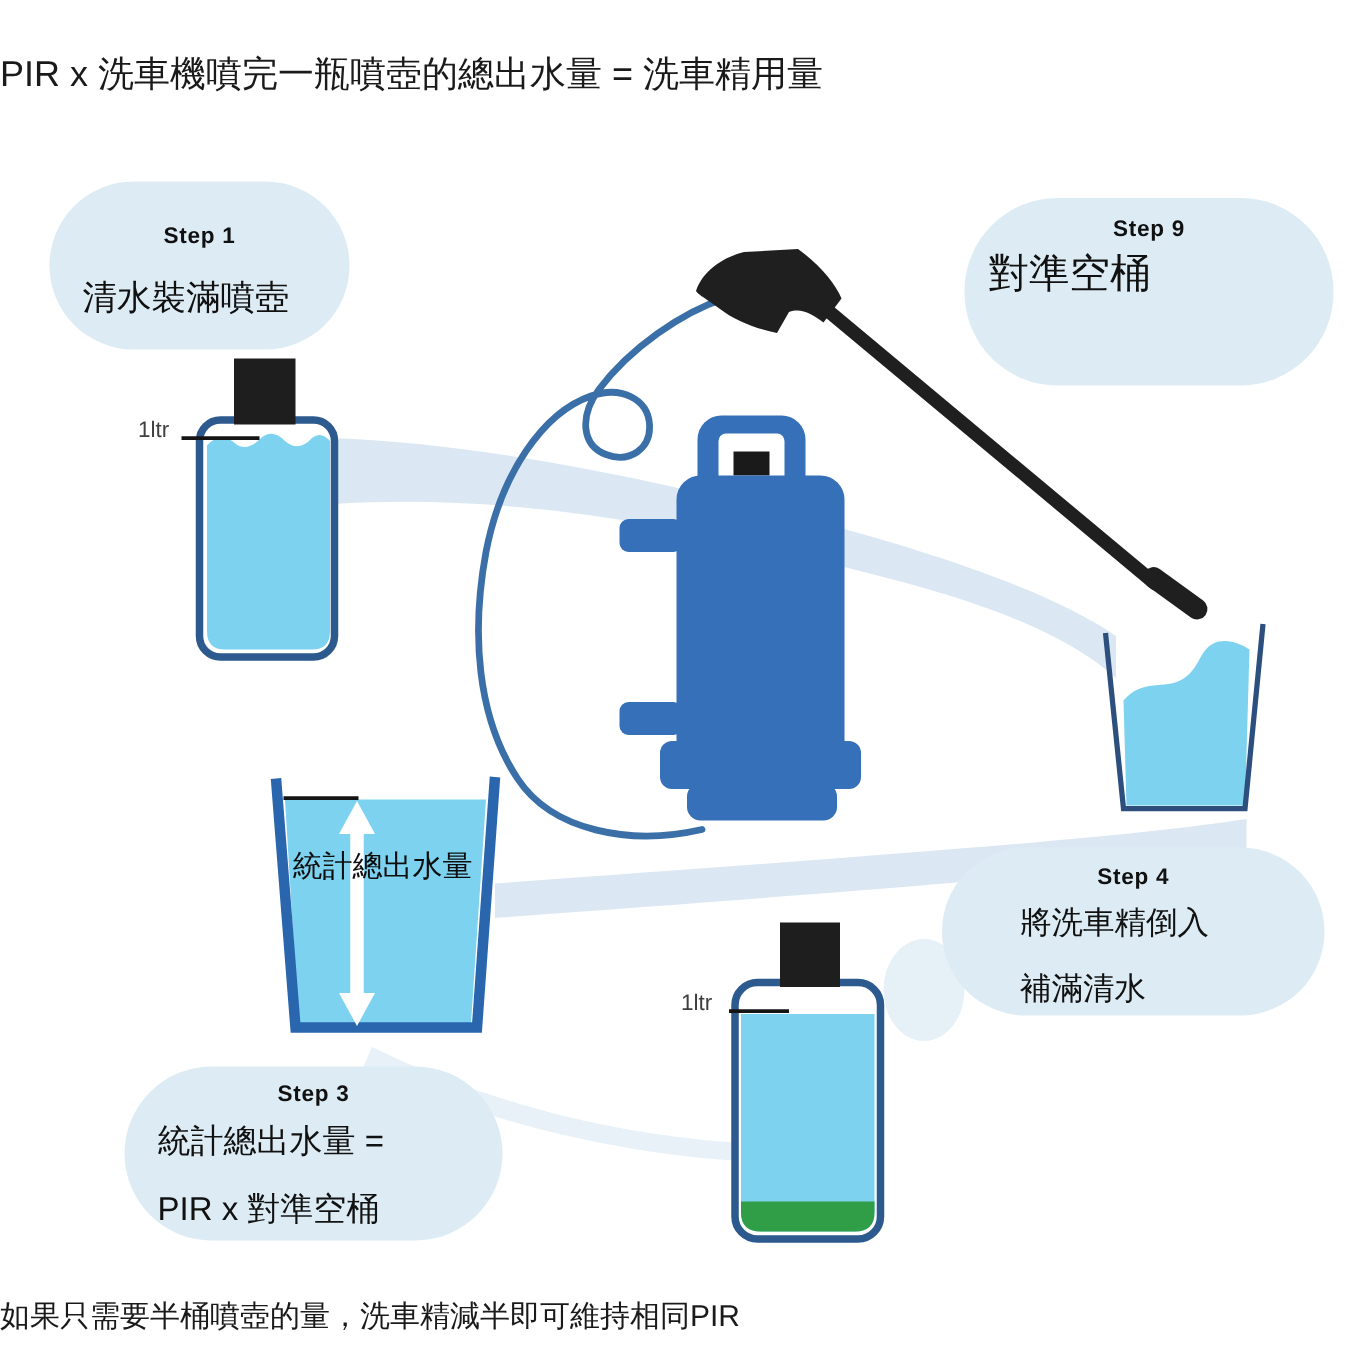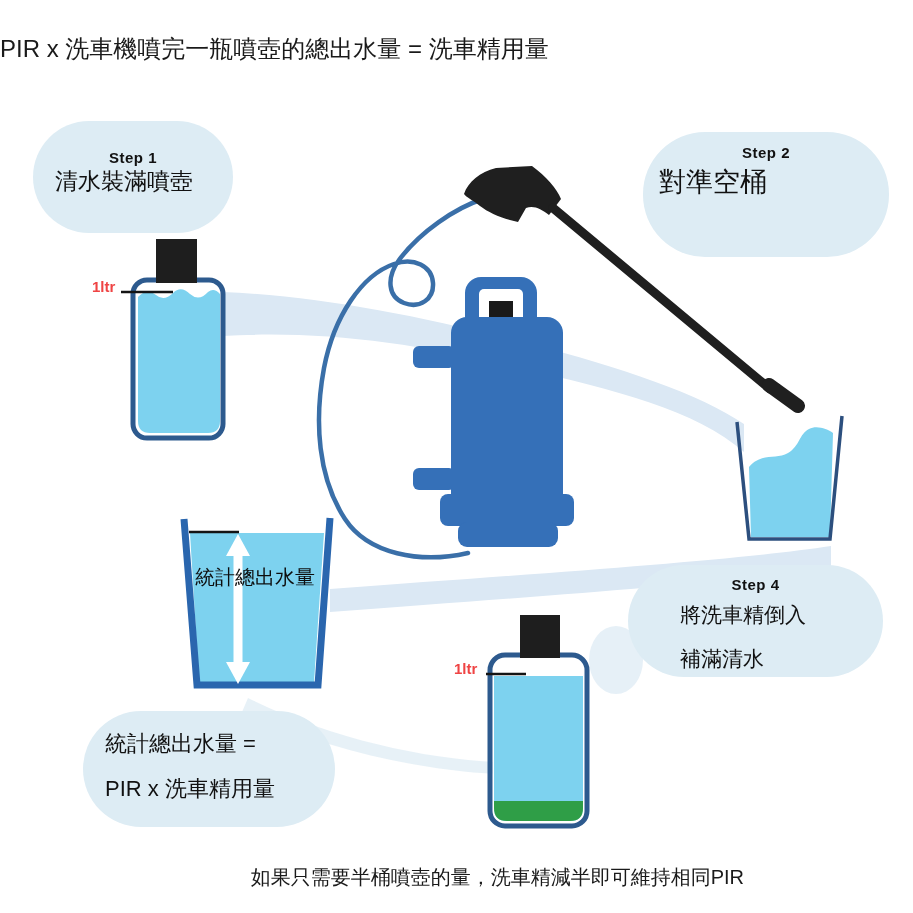--- a/index.html
+++ b/index.html
@@ -3,34 +3,34 @@
 <meta charset="utf-8">
 <style>
   html,body{margin:0;padding:0;background:#fff;}
   .stage{
     position:relative;width:913px;height:913px;overflow:hidden;background:#ffffff;
     font-family:"Liberation Sans","DejaVu Sans",sans-serif;color:#111;
   }
   .stage svg{position:absolute;left:0;top:0;}
   .abs{position:absolute;}
   .title{left:0;top:33px;width:913px;font-size:24px;font-weight:500;color:#1a1a1a;}
-  .footer{left:0;top:864px;width:744px;text-align:right;font-size:20px;color:#1a1a1a;}
+  .footer{left:0;top:864px;width:744px;text-align:left;font-size:20px;color:#1a1a1a;}
   .bubble{position:absolute;background:#ddecf4;}
   .bubble .step-label{font-weight:bold;font-size:15px;letter-spacing:.5px;text-align:center;color:#111;}
   .bubble .step-line{color:#111;}
   .b1{left:33px;top:121px;width:200px;height:112px;border-radius:58px;padding-top:28px;box-sizing:border-box;}
-  .b1 .step-line{font-size:23px;margin-top:0;padding-left:22px;}
+  .b1 .step-line{font-size:23px;margin-top:17px;padding-left:22px;}
   .b2{left:643px;top:132px;width:246px;height:125px;border-radius:62px;padding-top:12px;box-sizing:border-box;}
   .b2 .step-line{font-size:27px;line-height:43px;padding-left:16px;}
   .b3{left:83px;top:711px;width:252px;height:116px;border-radius:58px;padding-top:10px;box-sizing:border-box;}
   .b3 .step-line{font-size:22px;line-height:45px;padding-left:22px;}
   .b4{left:628px;top:565px;width:255px;height:112px;border-radius:56px;padding-top:11px;box-sizing:border-box;}
   .b4 .step-line{font-size:21px;line-height:44px;padding-left:52px;font-family:Liberation Serif, serif;}
   .bucket-label{left:181px;top:564px;width:148px;text-align:center;font-size:20px;color:#0d0d0d;}
-  .vol-label{font-size:15px;font-weight:bold;color:#ef4444;}
+  .vol-label{font-size:15px;font-weight:normal;color:#404040;}
   .v1{left:92px;top:278px;}
   .v2{left:454px;top:660px;}
 </style>
 </head>
 <body>
 
 <div class="stage">
 
   <svg width="913" height="913" viewBox="0 0 913 913">
 
@@ -91,27 +91,28 @@
   </svg>
 
   <div class="abs title">PIR x 洗車機噴完一瓶噴壺的總出水量 = 洗車精用量</div>
 
   <div class="bubble b1">
     <div class="step-label">Step 1</div>
     <div class="step-line">清水裝滿噴壺</div>
   </div>
 
   <div class="bubble b2">
-    <div class="step-label">Step 2</div>
+    <div class="step-label">Step 9</div>
     <div class="step-line">對準空桶</div>
   </div>
 
   <div class="bubble b3">
+    <div class="step-label">Step 3</div>
     <div class="step-line">統計總出水量 =</div>
-    <div class="step-line">PIR x 洗車精用量</div>
+    <div class="step-line">PIR x 對準空桶</div>
   </div>
 
   <div class="bubble b4">
     <div class="step-label">Step 4</div>
     <div class="step-line">將洗車精倒入</div>
     <div class="step-line">補滿清水</div>
   </div>
 
   <div class="abs bucket-label">統計總出水量</div>
   <div class="abs vol-label v1">1ltr</div>

